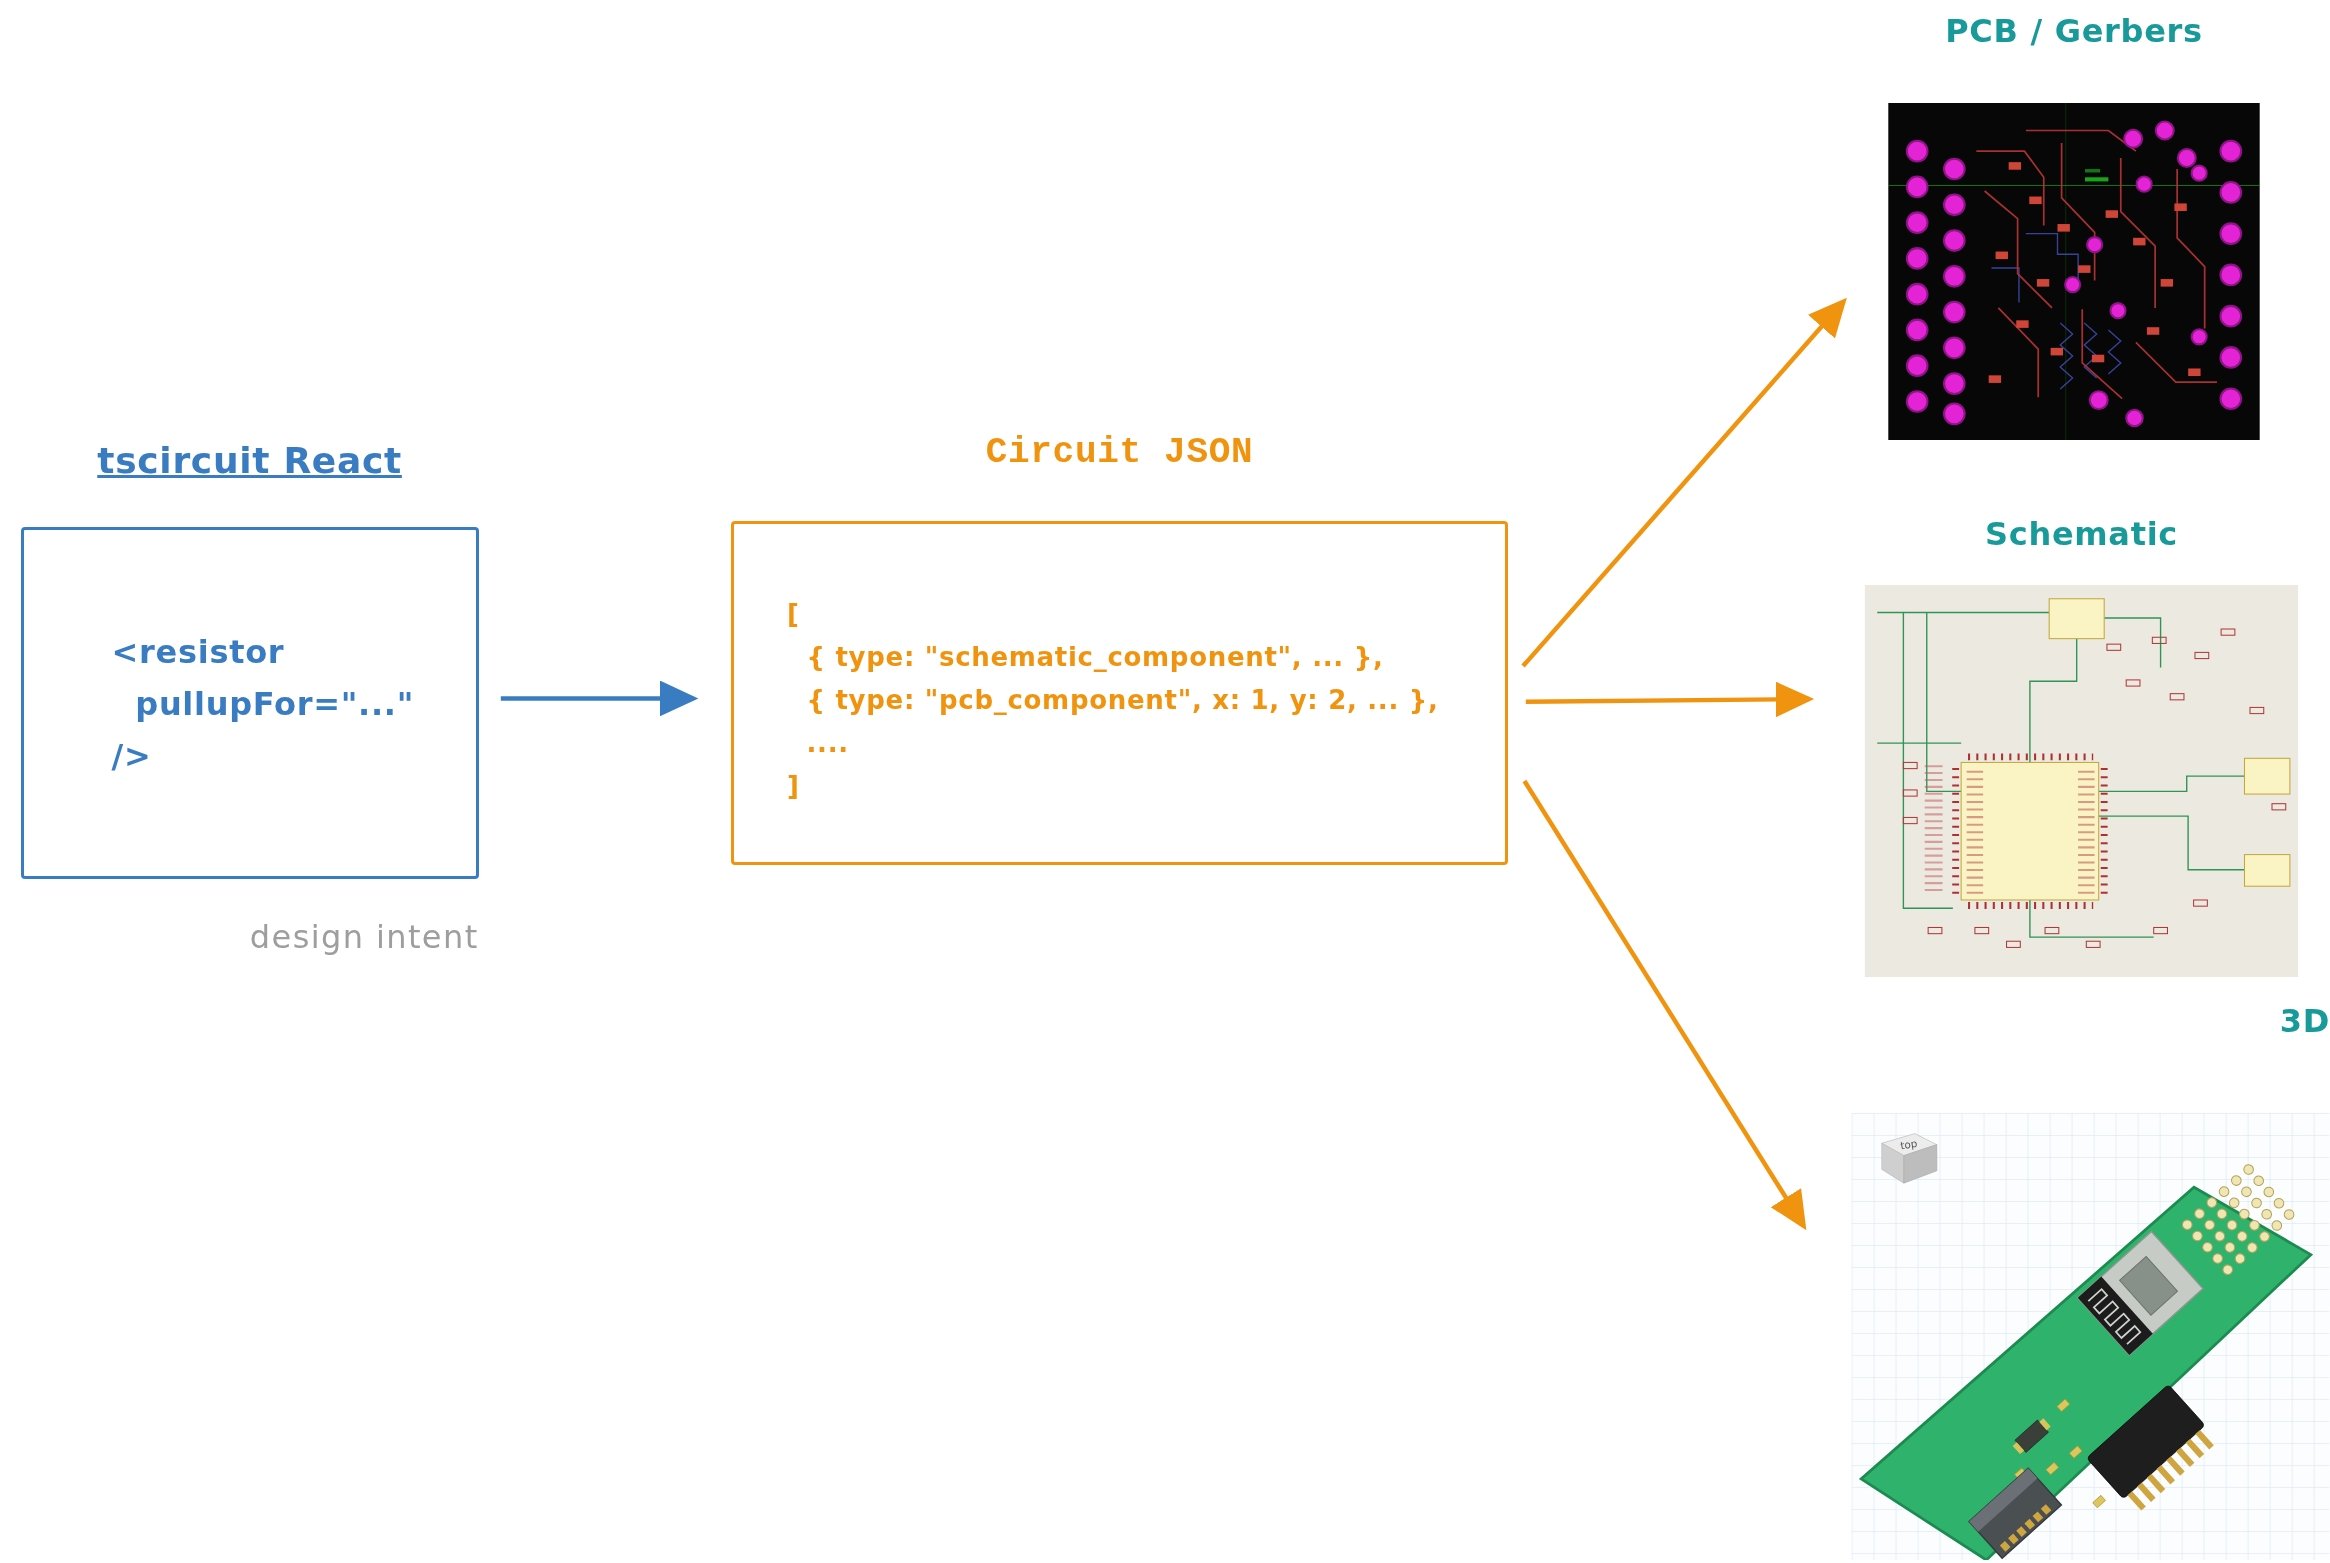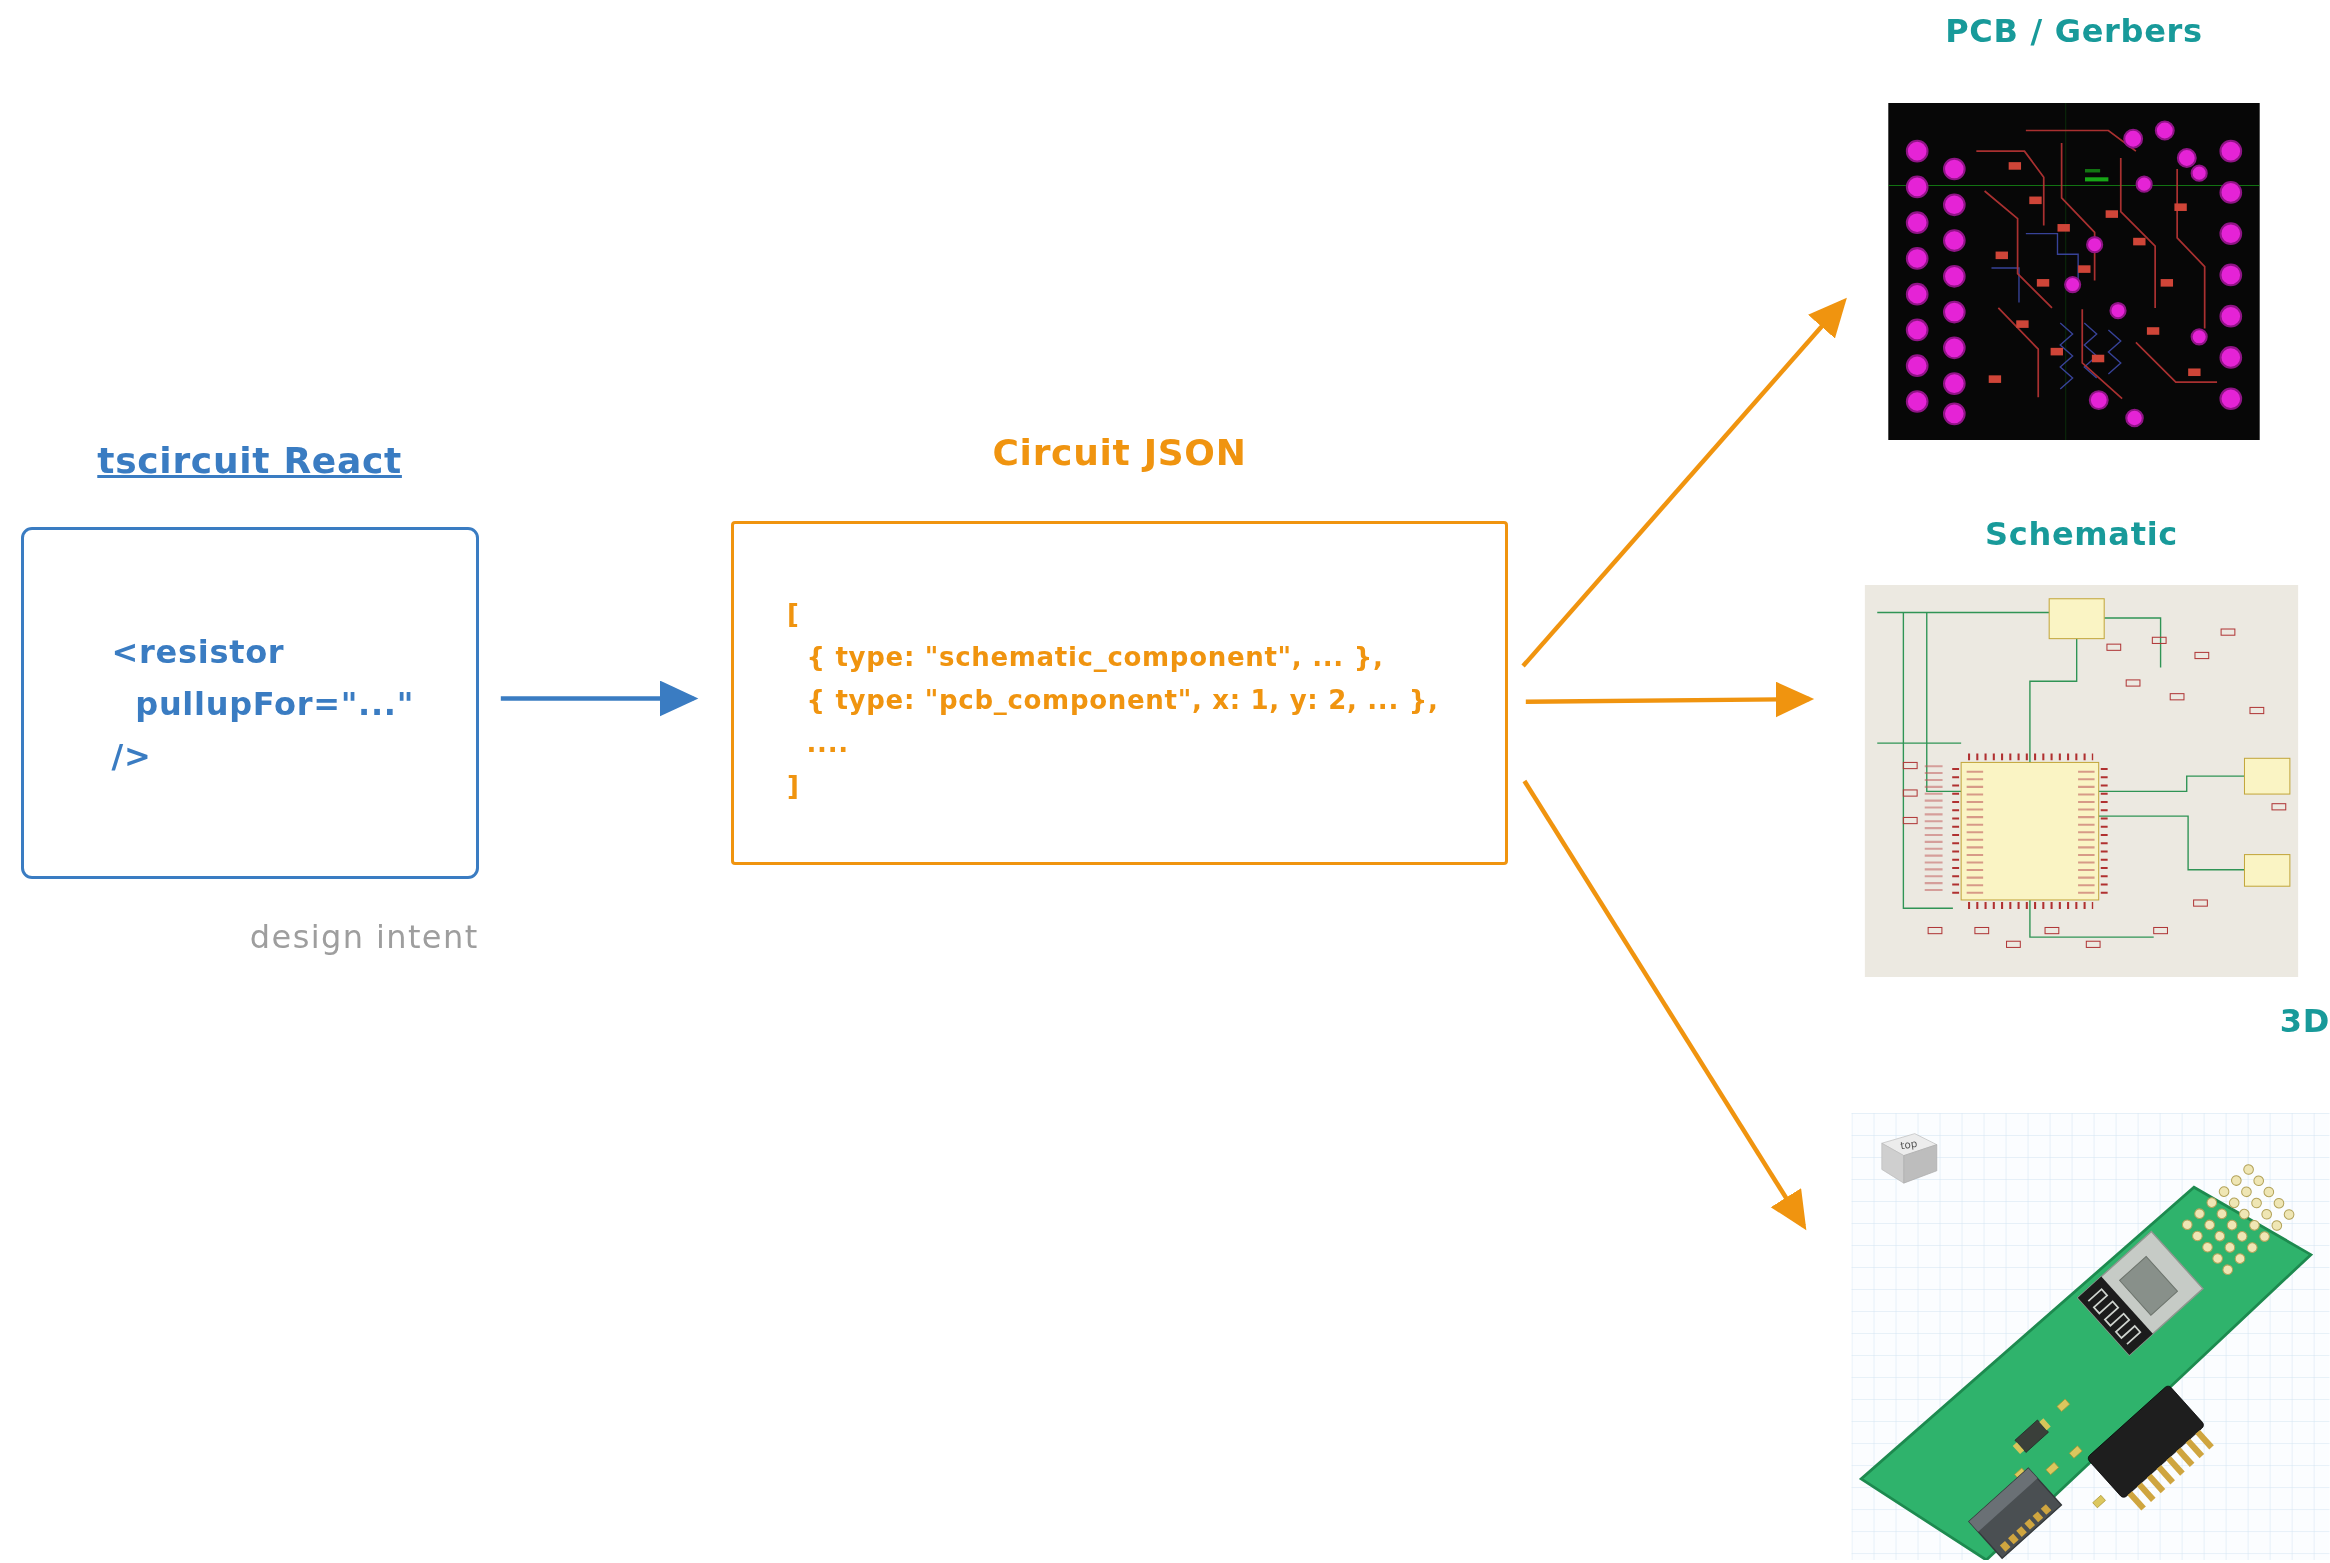--- a/index.html
+++ b/index.html
@@ -27,31 +27,31 @@
   #ah-blue path{fill:var(--blue,#3a7cc2)}
   #ah-orange path{fill:var(--orange,#f0940f)}
 </style>
 </head>
 <body>
 
 <div class="canvas">
 
   <div class="abs title blue" style="left:20.6px;top:440px;width:458px;text-decoration:underline;">tscircuit React</div>
 
-  <div class="abs box blue" style="left:20.6px;top:527px;width:458px;height:352px;border-radius:11px;">
+  <div class="abs box blue" style="left:20.6px;top:527px;width:458px;height:352px;">
     <div class="code blue-code">
       <div class="code-line">&lt;resistor</div>
       <div class="code-line">  pullupFor="..."</div>
       <div class="code-line">/&gt;</div>
     </div>
   </div>
 
   <div class="abs caption" style="left:20.6px;top:918px;width:458px;">design intent</div>
 
-  <div class="abs title orange" style="left:731px;top:432px;width:777px;">Circuit JSON</div>
+  <div class="abs title orange" style="left:731px;top:432px;width:777px;font-family:Liberation Mono, monospace;">Circuit JSON</div>
 
   <div class="abs box orange" style="left:731px;top:521px;width:777px;height:344px;">
     <div class="code orange-code">
       <div class="code-line">[</div>
       <div class="code-line">  { type: "schematic_component", ... },</div>
       <div class="code-line">  { type: "pcb_component", x: 1, y: 2, ... },</div>
       <div class="code-line">  ....</div>
       <div class="code-line">]</div>
     </div>
   </div>

